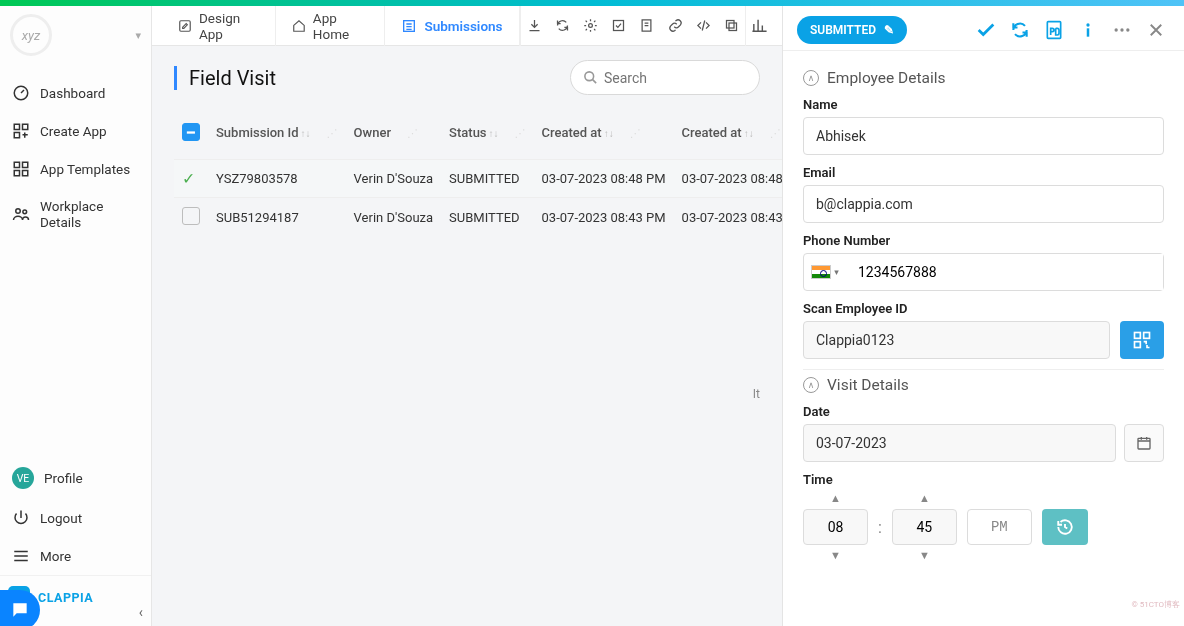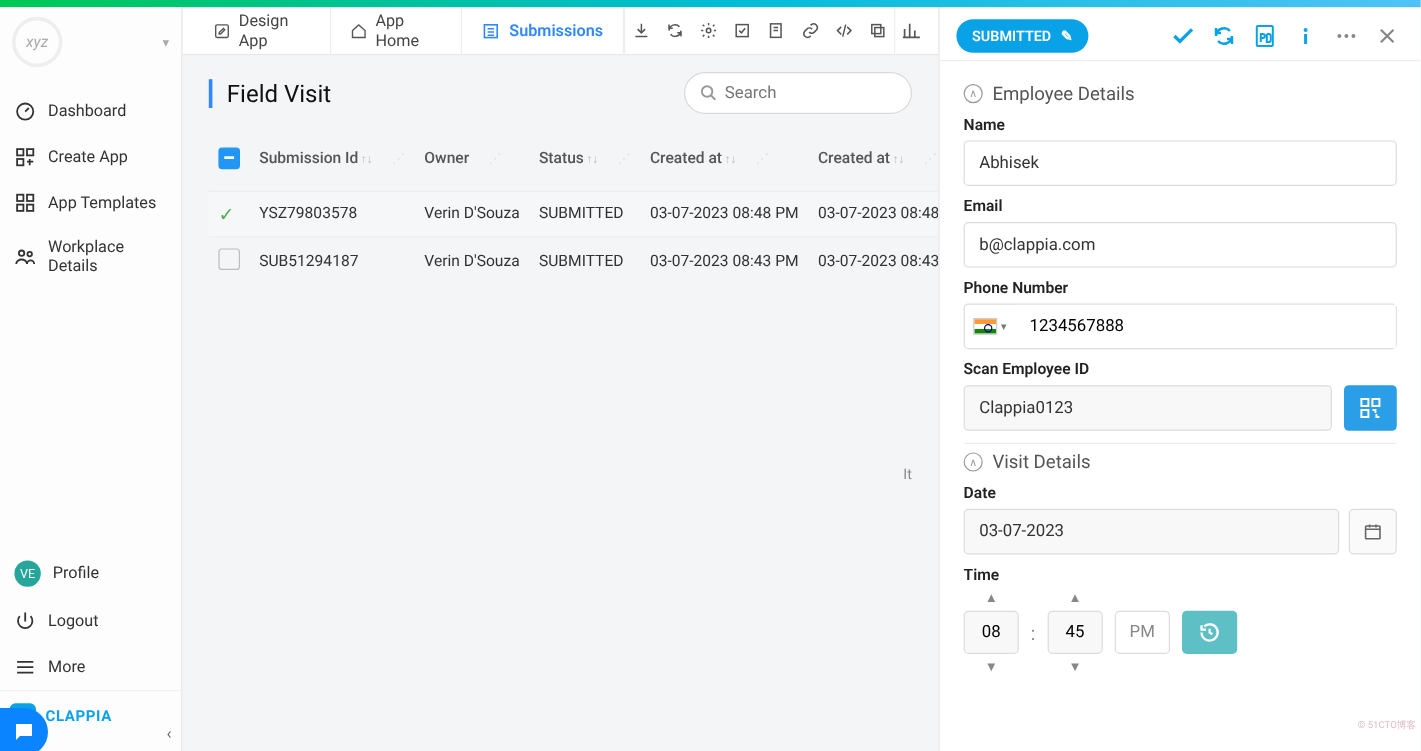--- a/index.html
+++ b/index.html
@@ -65,23 +65,23 @@
   .flag::after { content:""; position:absolute; top:4px; left:7.5px; width:5px; height:5px; border:1px solid #000080; border-radius:50%;}
   .phone-row input { border:none; outline:none; flex:1; padding:10px 12px; font-size:14px;}
   .scan-row { display:flex; gap:10px;}
   .scan-row .fld-readonly { flex:1;}
   .qr-btn { width:44px; min-width:44px; background:#2a9fe7; border-radius:4px; display:flex; align-items:center; justify-content:center; color:#fff; cursor:pointer;}
   .date-row { display:flex; gap:8px;}
   .date-row .fld-readonly { flex:1;}
   .date-btn { width:40px; border:1px solid #dcdcdc; border-radius:4px; background:#fafafa; display:flex; align-items:center; justify-content:center; color:#666; cursor:pointer;}
   .time-row { display:flex; align-items:center; gap:10px; margin-top:4px;}
   .time-col { display:flex; flex-direction:column; align-items:center; gap:4px;}
-  .time-box { width:46px; height:36px; border:1px solid #dcdcdc; border-radius:4px; display:flex; align-items:center; justify-content:center; background:#fff; font-size:14px;}
+  .time-box { width:65px; height:36px; border:1px solid #dcdcdc; border-radius:4px; display:flex; align-items:center; justify-content:center; background:#fff; font-size:14px;}
   .time-box.ro { background:#f8f8f8;}
-  .time-box.pm { color:#888;}
+  .time-box.pm { color:#888;font-family:Liberation Mono, monospace;}
   .arrow { color:#888; font-size:11px; cursor:pointer;}
   .time-colon { color:#888;}
   .time-reset { background:#5ec0c4; border-radius:4px; width:46px; height:36px; display:flex; align-items:center; justify-content:center; color:#fff; cursor:pointer;}
   svg { display:block;}
   .watermark { position:absolute; right:4px; bottom:16px; font-size:8px; color:#e1bac0;}
 </style>
 </head>
 <body>
 
 <div class="top-gradient"></div>

